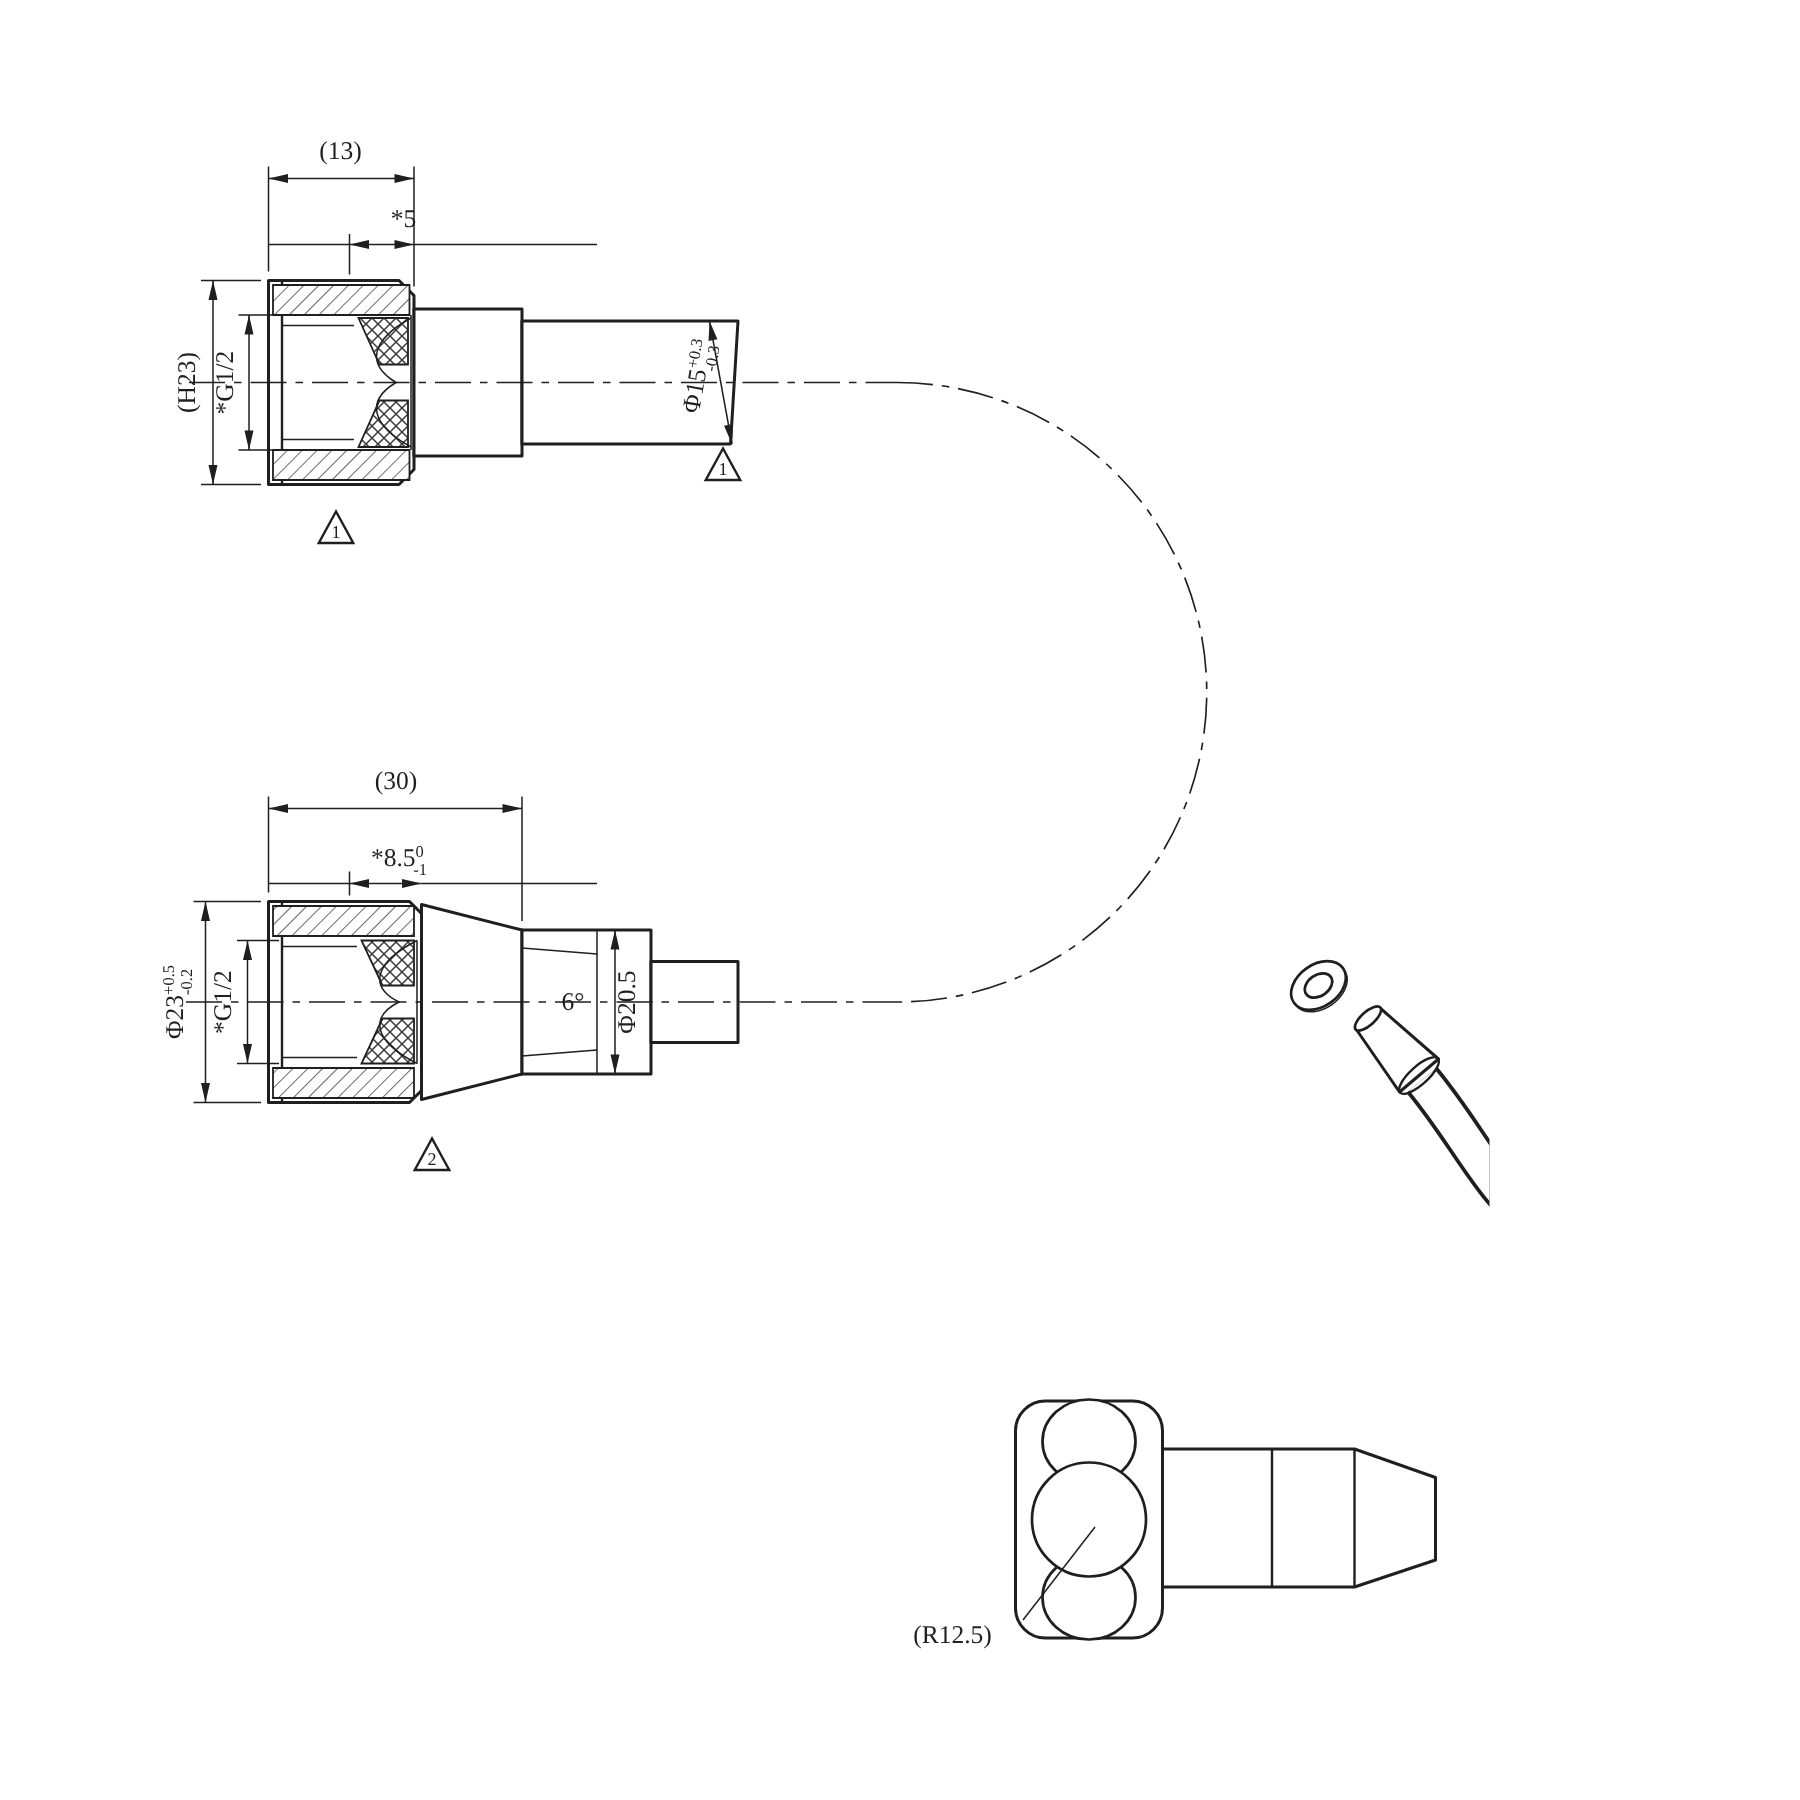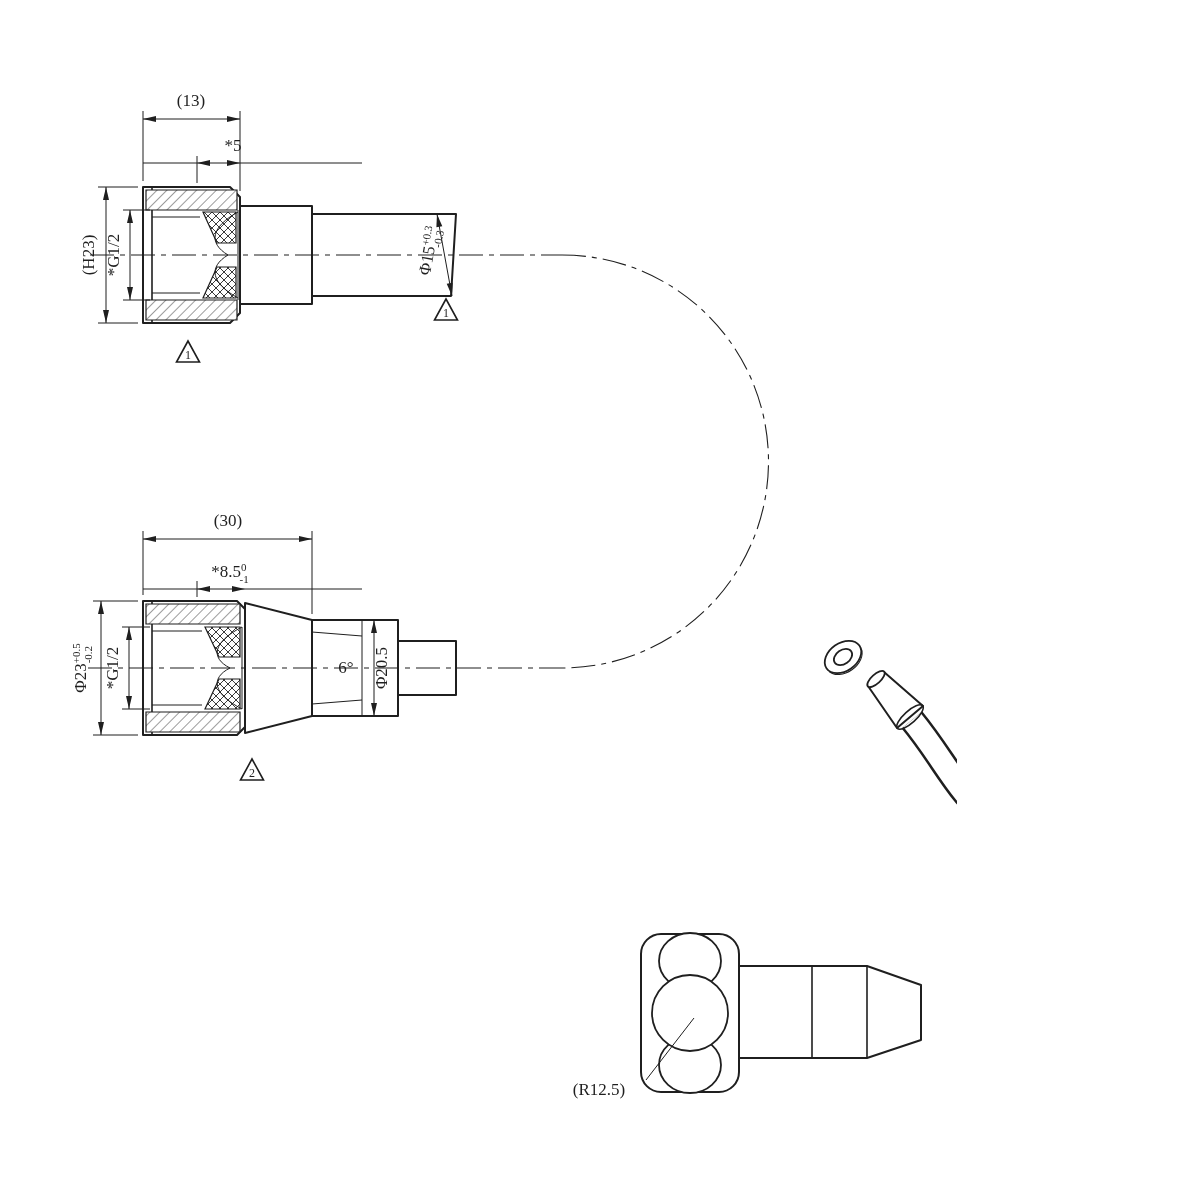--- a/index.html
+++ b/index.html
@@ -1,16 +1,16 @@
 <!DOCTYPE html>
 <html><head>
 <meta charset="utf-8">
 <style>
   html,body { margin:0; padding:0; background:#ffffff; }
-  .canvas { position:relative; width:957px; height:1200px; background:#ffffff; overflow:hidden; }
+  .canvas { position:relative; width:957px; height:1200px; background:#ffffff; overflow:hidden;margin-left:36px; }
   svg { display:block; }
   text { font-family:"Liberation Serif", serif; font-size:17px; fill:#1f1f1f; }
   .tol  { font-size:11px; }
   .mark { font-size:12px; }
   .shape  { fill:#ffffff; stroke:#1f1f1f; stroke-width:2;   stroke-linejoin:round; }
   .shape2 { fill:#ffffff; stroke:#1f1f1f; stroke-width:1.8; stroke-linejoin:round; }
   .thin   { fill:none;    stroke:#1f1f1f; stroke-width:1; }
   .thin2  { fill:none;    stroke:#1f1f1f; stroke-width:1.6; }
   .dim    { fill:none;    stroke:#1f1f1f; stroke-width:1; }
   .cl     { fill:none;    stroke:#1f1f1f; stroke-width:1.1; stroke-dasharray:24 6 5 6; }

